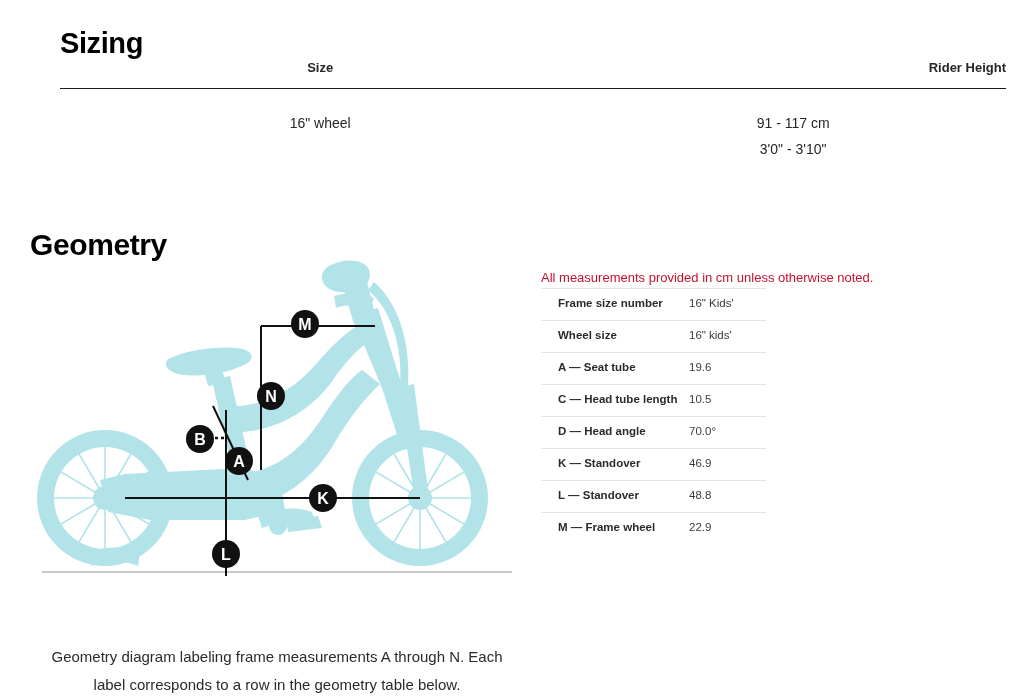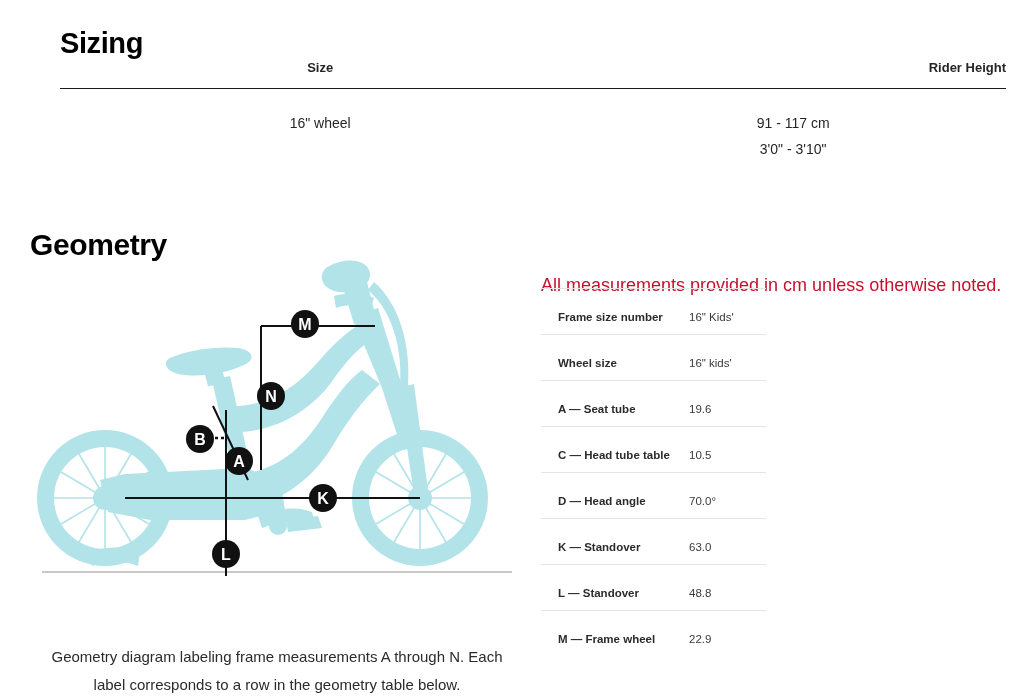--- a/index.html
+++ b/index.html
@@ -56,35 +56,35 @@
     left: 30px; top: 208px;
     font-size: 30px;
     font-weight: bold;
     letter-spacing: -0.4px;
     color: #000000;
   }
 
   .measure-note {
     position: absolute;
     left: 541px; top: 257px;
-    font-size: 18px;
+    font-size: 13px;
     color: #c8102e;
     white-space: nowrap;
   }
 
   .geo-table {
     position: absolute;
     left: 541px; top: 288px;
     width: 225px;
     border-collapse: collapse;
   }
   .geo-table tr { border-top: 1px solid #e4e4e4; }
   .geo-table tr:last-child { border-bottom: none; }
   .geo-table td {
-    padding: 22px 0 11px 0;
+    padding: 8px 0 11px 0;
     font-size: 11.5px;
     color: #2b2b2b;
     vertical-align: middle;
   }
   .geo-table td.label {
     font-weight: bold;
     padding-left: 17px;
     width: 148px;
     white-space: nowrap;
   }
@@ -149,30 +149,30 @@
       </tr>
       <tr>
         <td class="label">Wheel size</td>
         <td class="value">16" kids'</td>
       </tr>
       <tr>
         <td class="label">A — Seat tube</td>
         <td class="value">19.6</td>
       </tr>
       <tr>
-        <td class="label">C — Head tube table</td>
+        <td class="label">C — Head tube length</td>
         <td class="value">10.5</td>
       </tr>
       <tr>
         <td class="label">D — Head angle</td>
         <td class="value">70.0°</td>
       </tr>
       <tr>
         <td class="label">K — Standover</td>
-        <td class="value">63.0</td>
+        <td class="value">46.9</td>
       </tr>
       <tr>
         <td class="label">L — Standover</td>
         <td class="value">48.8</td>
       </tr>
       <tr>
         <td class="label">M — Frame wheel</td>
         <td class="value">22.9</td>
       </tr>
     </tbody>

